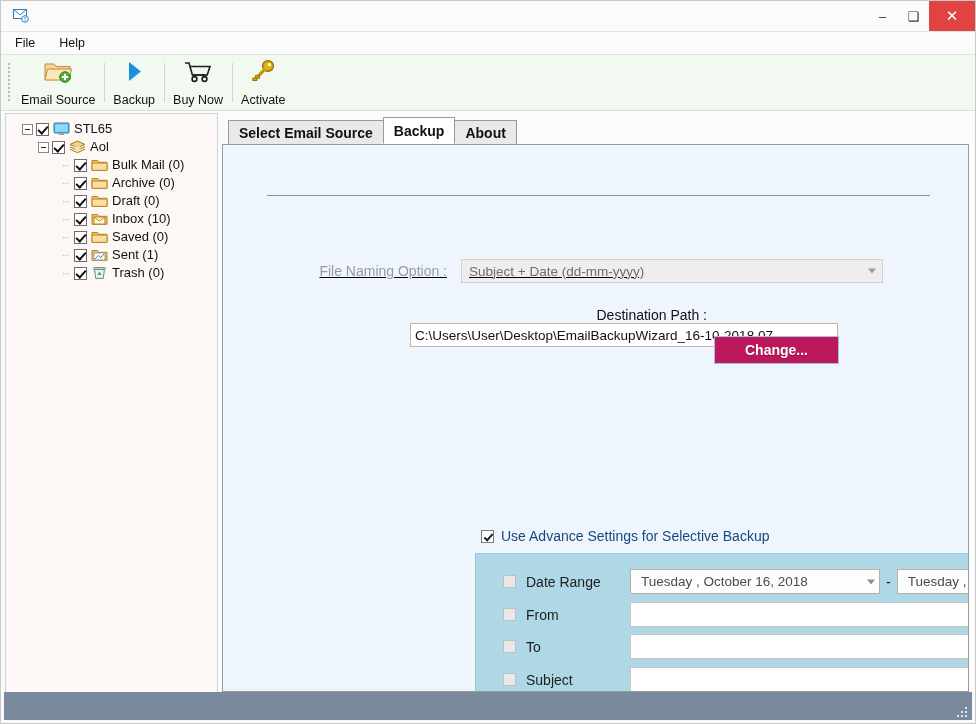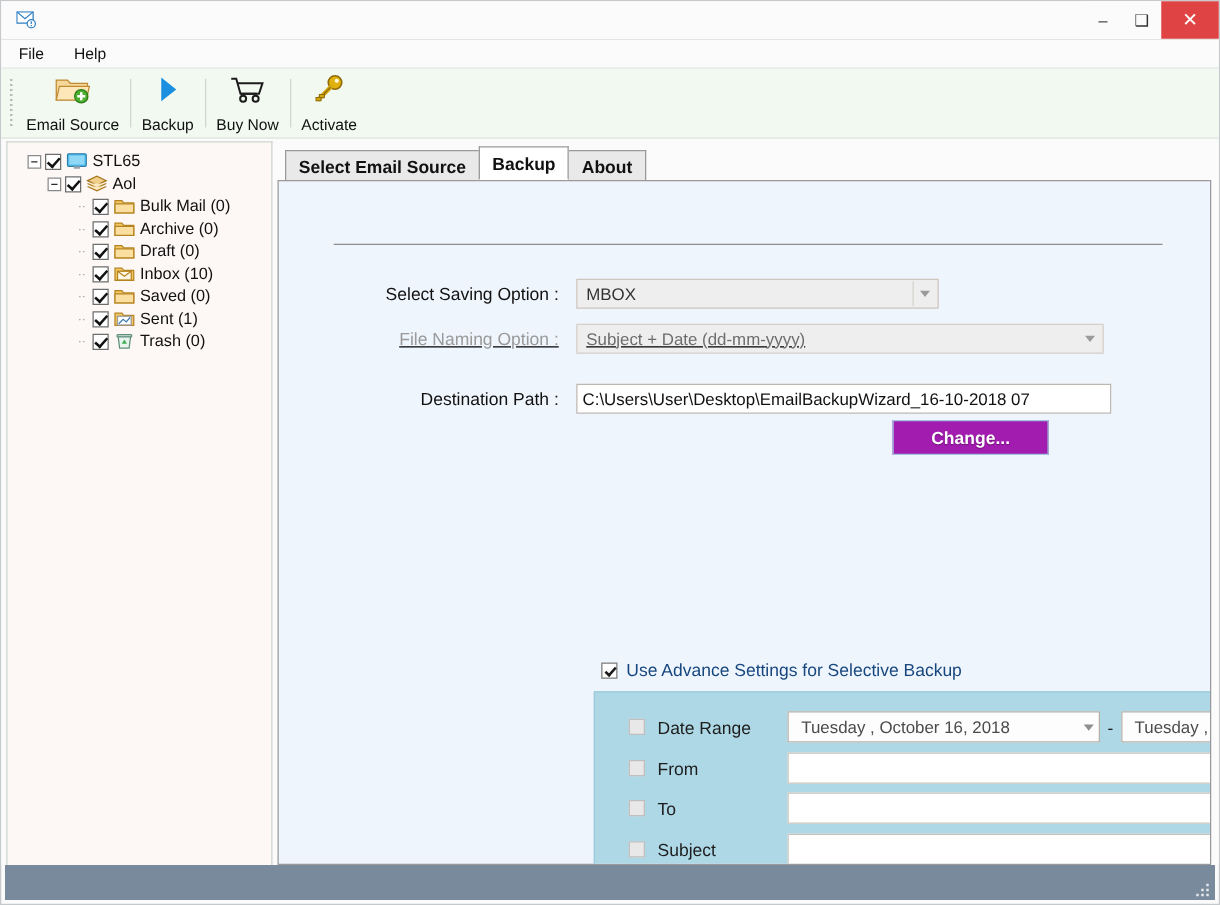--- a/index.html
+++ b/index.html
@@ -183,21 +183,21 @@
   .combo.disabled { color: #6d6d6d; background: #eeeeee; border-color: #d6cec8; }
 
   .textbox {
     height: 24px; background: #fff; border: 1px solid #bdb7b2;
     display: flex; align-items: center;
     font-size: 13.5px; color: #111; padding-left: 4px;
     overflow: hidden; white-space: nowrap;
   }
 
   .btn-blue {
-    background: #a21caf; border: 1px solid #9ec2e0;
+    background: #be185d; border: 1px solid #9ec2e0;
     color: #fff; font-size: 14px; font-weight: bold;
     display: flex; align-items: center; justify-content: center;
     text-shadow: 0 1px 1px rgba(0,0,0,.35);
   }
 
   .adv-check {
     position: absolute; left: 258px; top: 383px;
     display: flex; align-items: center;
   }
   .adv-check .cb2 {
@@ -459,38 +459,30 @@
       <div class="tabstrip">
         <div class="tab">Select Email Source</div>
         <div class="tab active">Backup</div>
         <div class="tab">About</div>
       </div>
 
       <div class="tabpanel">
 
         <div class="divider"></div>
 
-        <div class="formrow" style="left:44px; top:78px; width:690px;">
-          <span class="flabel" style="width:180px;">Select Saving Option :</span>
-          <span class="combo enabled" style="margin-left:14px; width:290px;">
-            <span>MBOX</span>
-            <i class="sep"></i>
-            <i class="arrow"></i>
-          </span>
-        </div>
 
         <div class="formrow" style="left:44px; top:114px; width:690px;text-decoration:underline;">
           <span class="flabel dim" style="width:180px;">File Naming Option :</span>
           <span class="combo disabled" style="margin-left:14px; width:422px;">
             <span>Subject + Date (dd-mm-yyyy)</span>
             <i class="arrow"></i>
           </span>
         </div>
 
-        <div class="formrow" style="left:44px; top:162px; width:700px;">
+        <div class="formrow" style="left:44px; top:162px; width:700px;flex-direction:column;">
           <span class="flabel" style="width:180px;">Destination Path :</span>
           <span class="textbox" style="margin-left:14px; width:428px;">C:\Users\User\Desktop\EmailBackupWizard_16-10-2018 07</span>
         </div>
 
         <div class="btn-blue" style="position:absolute; left:491px; top:191px; width:125px; height:28px;">Change...</div>
 
         <div class="adv-check">
           <span class="cb2"></span>
           <span class="adv-title">Use Advance Settings for Selective Backup</span>
         </div>

